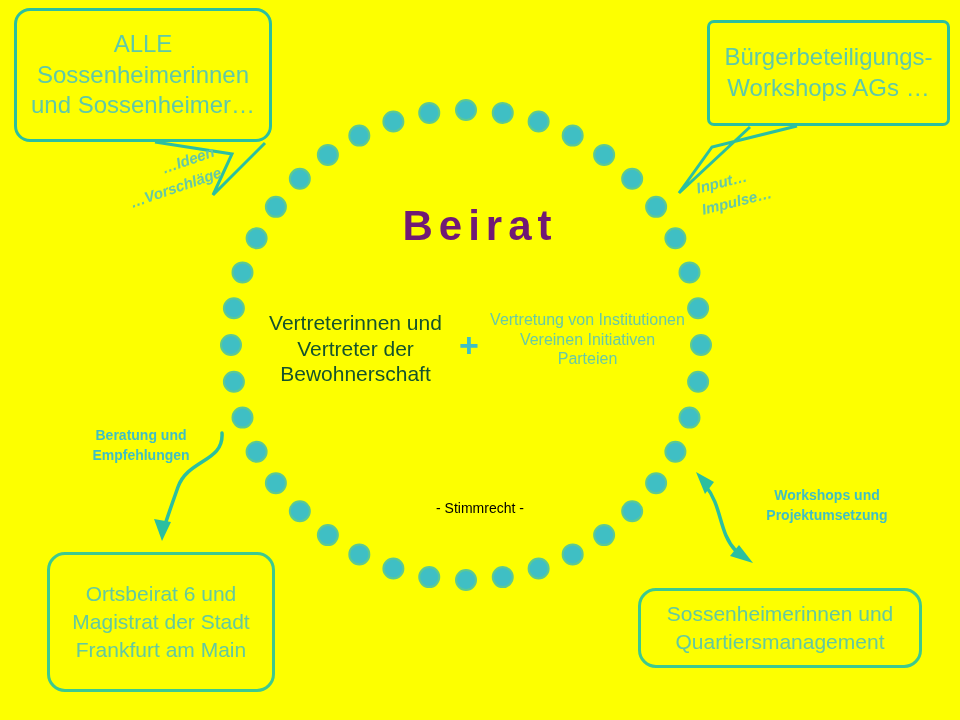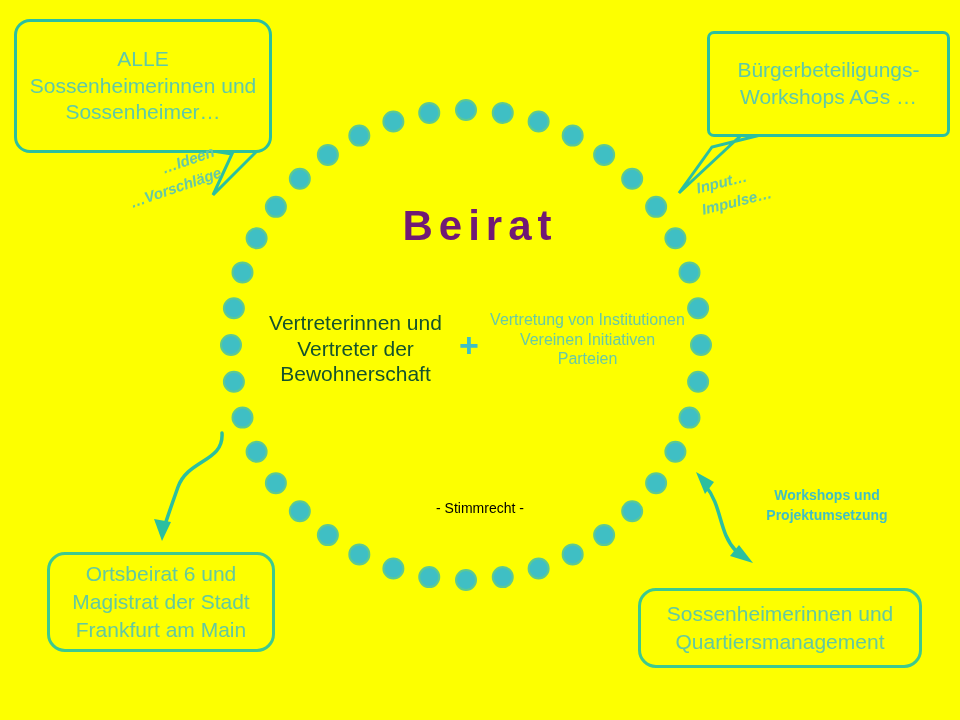--- a/index.html
+++ b/index.html
@@ -33,24 +33,23 @@
     position: absolute;
     box-sizing: border-box;
     border: 3px solid #2BBFA0;
     border-radius: 16px;
     background: #FDFF00;
     display: flex;
     align-items: center;
     justify-content: center;
     text-align: center;
     color: #5FC9A8;
-    font-size: 21px;
+    font-size: 24px;
     line-height: 1.28;
     padding: 6px 10px;
-    margin-top: 11px;
   }
   #bubble-alle {
     left: 14px;
     top: 8px;
     width: 258px;
     height: 134px;
   }
   #bubble-workshops {
     left: 707px;
     top: 20px;
@@ -72,21 +71,21 @@
     text-align: center;
     color: #63C9A0;
     font-size: 21px;
     line-height: 1.32;
     padding: 6px 10px;
   }
   #box-ortsbeirat {
     left: 47px;
     top: 552px;
     width: 228px;
-    height: 100px;
+    height: 140px;
   }
   #box-stadtplanung {
     left: 638px;
     top: 588px;
     width: 284px;
     height: 80px;
   }
 
   
   .free-text {
@@ -260,20 +259,21 @@
   <div class="free-text" id="title-beirat">Beirat</div>
 
   <div class="free-text" id="col-left">Vertreterinnen und Vertreter der Bewohnerschaft</div>
 
   <div class="free-text" id="plus-sign">+</div>
 
   <div class="free-text" id="col-right">Vertretung von Institutionen Vereinen Initiativen Parteien</div>
 
   <div class="free-text" id="stimmrecht">- Stimmrecht -</div>
 
+  <div class="arrow-caption" id="caption-beratung-empfehlungen">Beratung und Empfehlungen</div>
   <div class="arrow-caption" id="caption-beratung-projekt">Workshops und Projektumsetzung</div>
 
   <div class="box" id="box-ortsbeirat">
     <span>Ortsbeirat 6 und Magistrat der Stadt Frankfurt am Main</span>
   </div>
 
   <div class="box" id="box-stadtplanung">
     <span>Sossenheimerinnen und Quartiersmanagement</span>
   </div>
 

